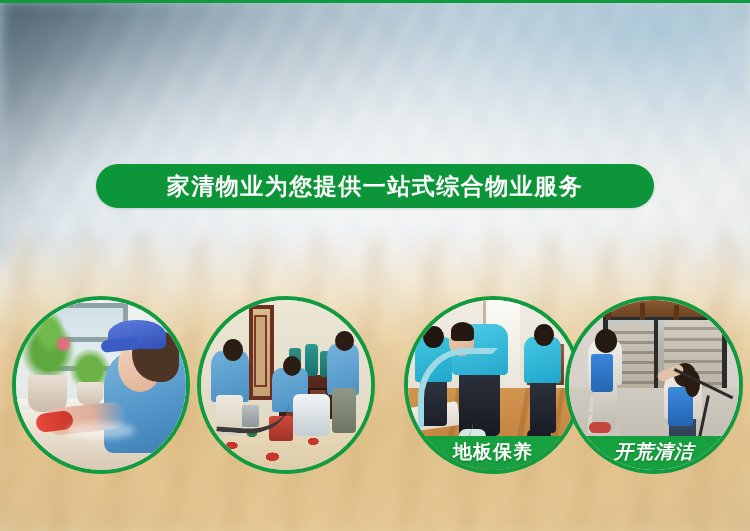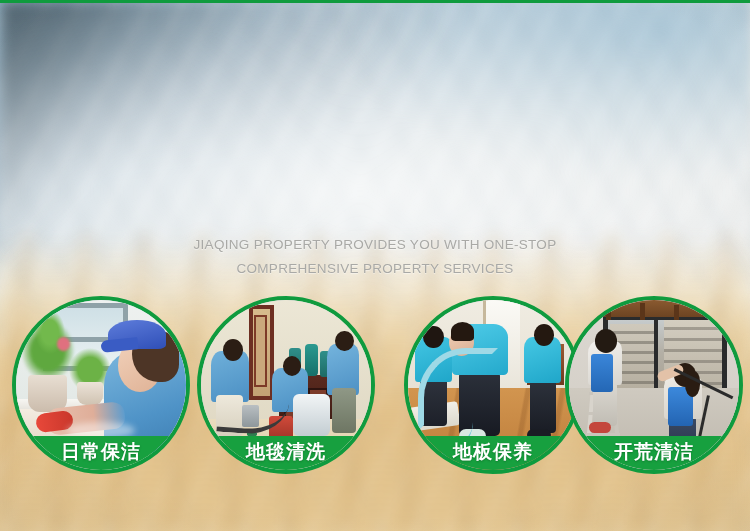--- a/index.html
+++ b/index.html
@@ -180,21 +180,21 @@
     height: 178px;
     border-radius: 50%;
     border: 4px solid #0f9b3e;
     box-sizing: border-box;
     overflow: hidden;
     background: #cdd4d8;
   }
   .c0 { left: 12px;  }
   .c1 { left: 197px; }
   .c2 { left: 404px; }
-  .c3 { left: 565px; }
+  .c3 { left: 565px; font-style: italic; }
 
   .photo {
     position: absolute;
     inset: 0;
     overflow: hidden;
   }
   .photo > span {
     position: absolute;
     display: block;
   }
@@ -455,25 +455,24 @@
   <div class="bg-layer bg-bands-a"></div>
   <div class="bg-layer bg-bands-b"></div>
   <div class="bg-layer bg-beams"></div>
   <div class="bg-layer bg-glow"></div>
   <div class="bg-layer bg-floor"></div>
   <div class="bg-layer bg-vignette"></div>
 
   <div class="top-rule"></div>
 
 
-
-  <div class="subtitle">
-    <div>JIAQING PROPERTY PROVIDES YOU WITH ONE-STOP</div>
-    <div>COMPREHENSIVE PROPERTY SERVICES</div>
+  <div class="pill">
+    <span>家清物业为您提供一站式综合物业服务</span>
   </div>
+
 
   <div class="circles">
 
     <div class="circle c0">
       <div class="photo">
         <span class="s1-wall"></span>
         <span class="s1-winfrm"></span>
         <span class="s1-winbar"></span>
         <span class="s1-sill"></span>
         <span class="s1-counter"></span>
@@ -484,23 +483,20 @@
         <span class="s1-leaf2"></span>
         <span class="s1-pot2"></span>
         <span class="s1-body"></span>
         <span class="s1-head"></span>
         <span class="s1-hair"></span>
         <span class="s1-cap"></span>
         <span class="s1-brim"></span>
         <span class="s1-arm"></span>
         <span class="s1-glove"></span>
         <span class="s1-shine"></span>
-      </div>
-      <div class="cap">
-        <span>日常保洁</span>
       </div>
     </div>
 
     <div class="circle c1">
       <div class="photo">
         <span class="s2-wall"></span>
         <span class="s2-panel"></span>
         <span class="s2-panel2"></span>
         <span class="s2-cab"></span>
         <span class="s2-cabdoor"></span>
@@ -514,23 +510,20 @@
         <span class="s2-w1legs"></span>
         <span class="s2-w3body"></span>
         <span class="s2-w3head"></span>
         <span class="s2-w3legs"></span>
         <span class="s2-w2body"></span>
         <span class="s2-w2head"></span>
         <span class="s2-mach"></span>
         <span class="s2-bucket"></span>
         <span class="s2-pail"></span>
         <span class="s2-hose"></span>
-      </div>
-      <div class="cap">
-        <span>地毯清洗</span>
       </div>
     </div>
 
     <div class="circle c2">
       <div class="photo">
         <span class="s3-wall"></span>
         <span class="s3-doorfrm"></span>
         <span class="s3-door"></span>
         <span class="s3-cab"></span>
         <span class="s3-floor"></span>

